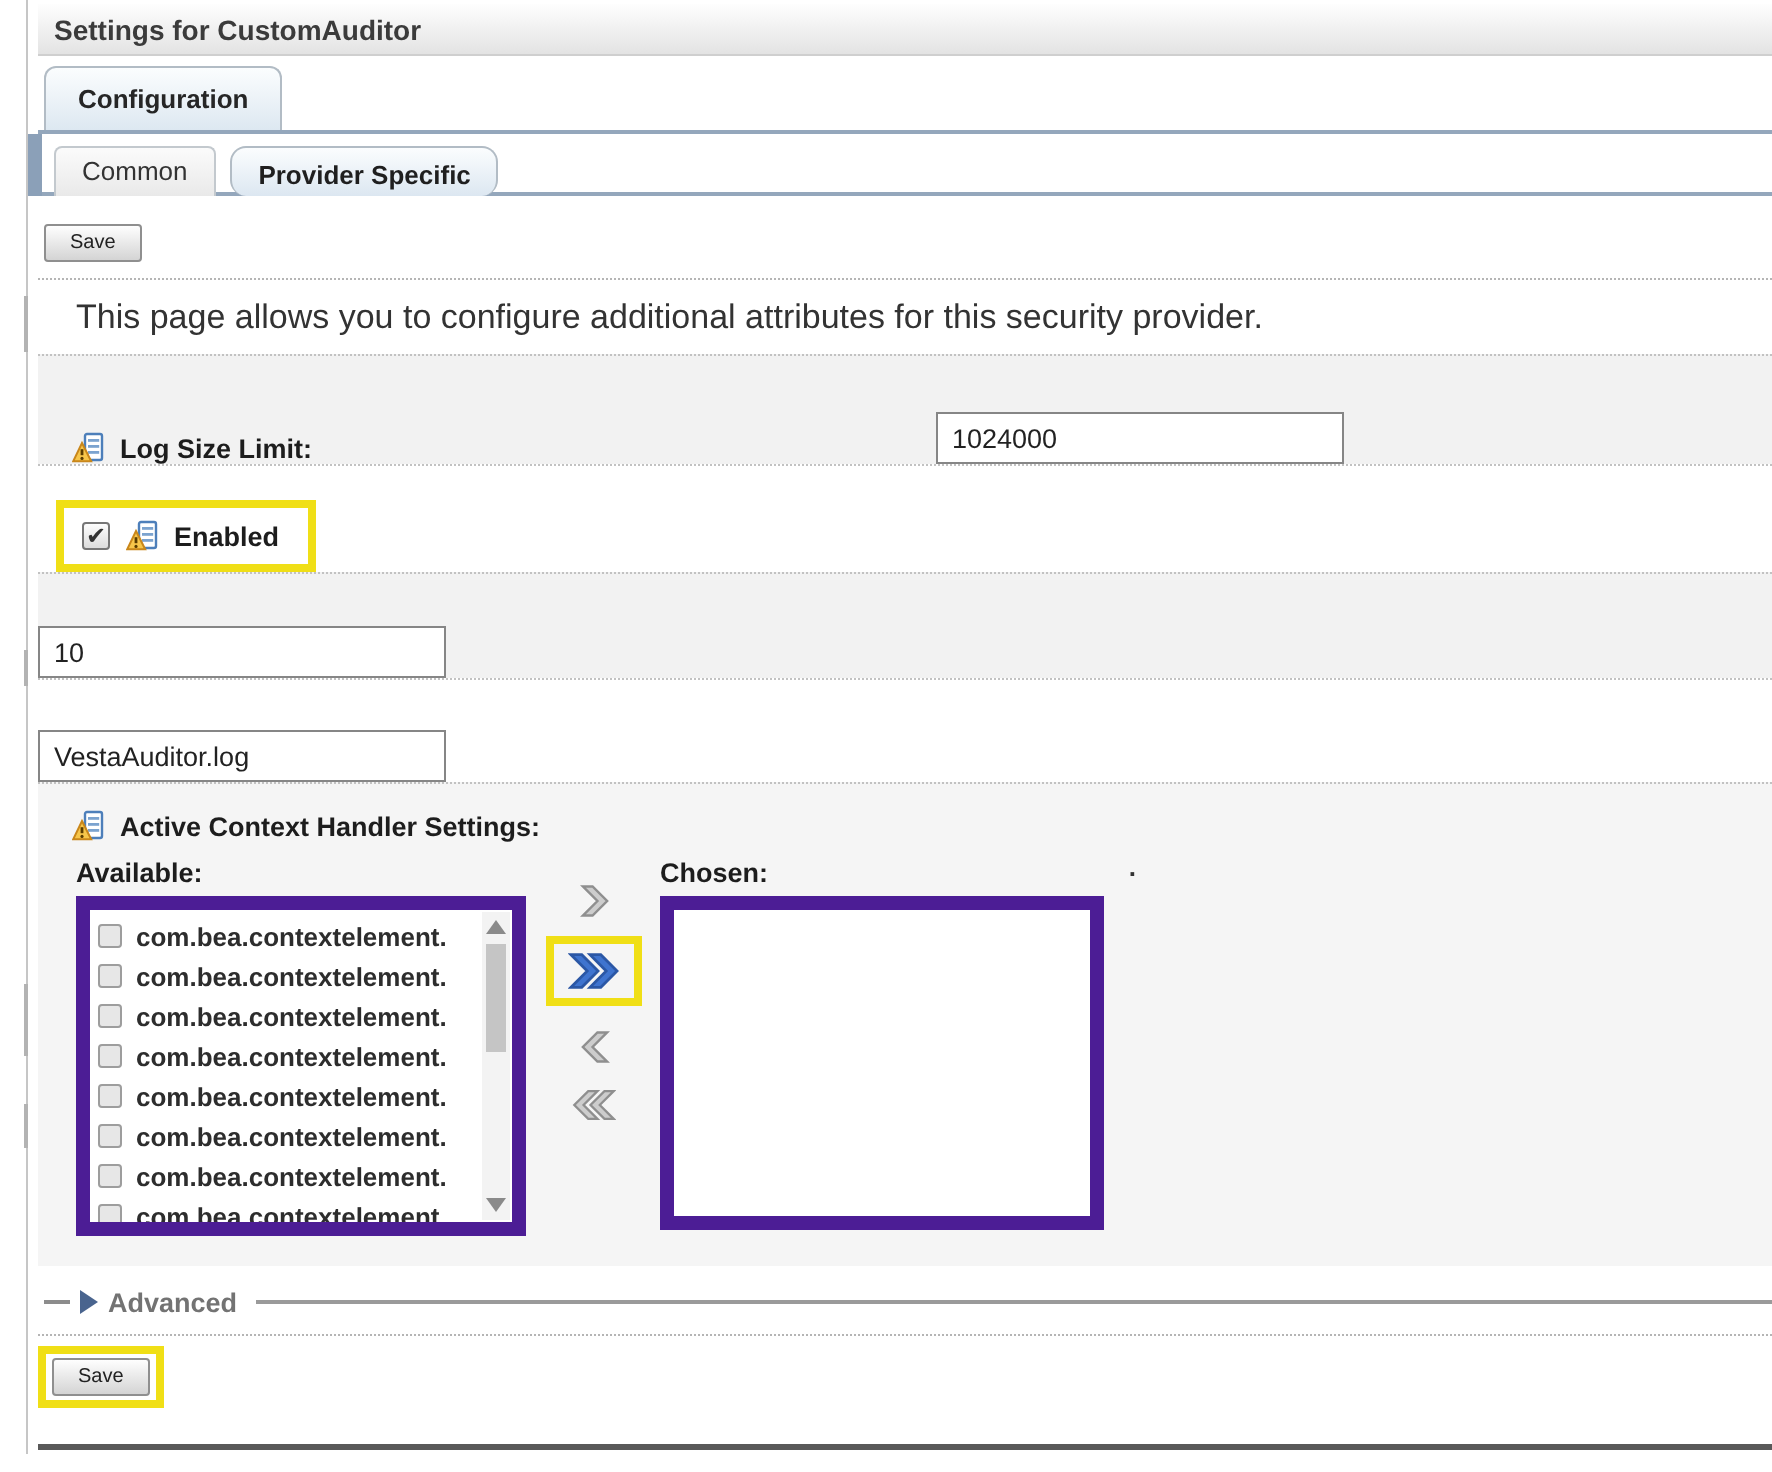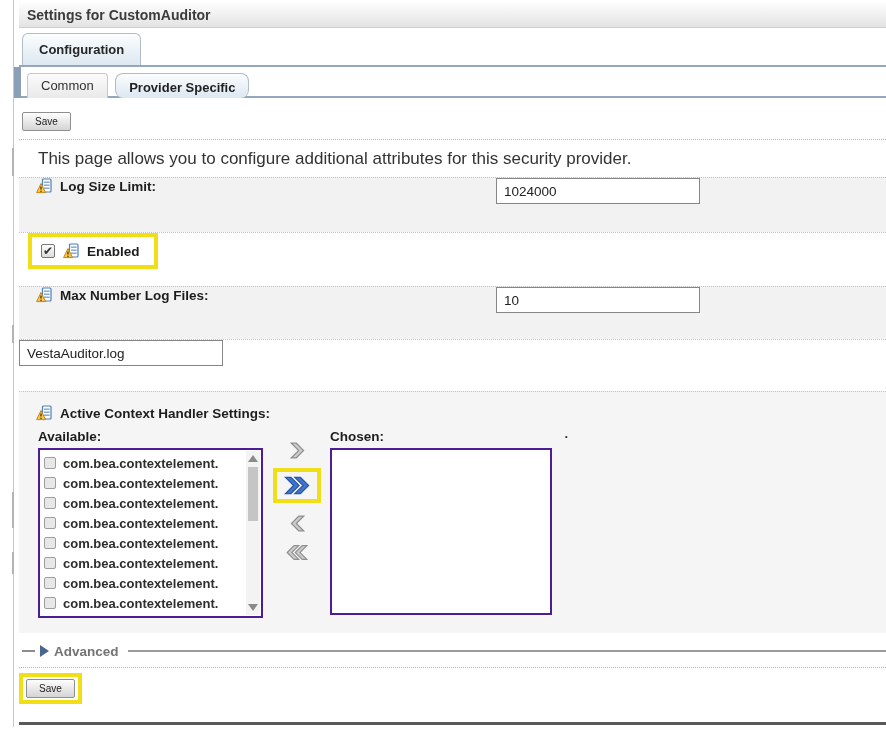--- a/index.html
+++ b/index.html
@@ -52,21 +52,21 @@
     display:inline-block; border:1px solid #8f8f8f; border-radius:2px;
     background:linear-gradient(#fefefe,#d4d4d4);
     padding:3px 12px; font-size:10px; color:#222; font-family:inherit; cursor:default;
   }
   .btn-top { margin-left:3px; }
 
   .sep-dotted { border:none; border-top:1px dotted #b5b5b5; margin:8px 0 0 0; }
 
   .desc { font-size:17px; color:#333; margin:9px 0 8px 19px; }
 
-  .form-row { border-top:1px dotted #c2c2c2; display:flex; align-items:flex-start;gap:28px; }
+  .form-row { border-top:1px dotted #c2c2c2; display:flex; align-items:flex-end; }
   .row-gray  { background:#f2f2f2; }
   .row-white { background:#fff; }
   .h55{height:55px;} .h54{height:54px;} .h53{height:53px;} .h52{height:52px;}
 
   .row-label {
     flex:0 0 449px; display:flex; align-items:center; gap:8px; padding-left:17px;
     font-size:13.5px; font-weight:bold; color:#1d1d1d;
   }
   .txt-input {
     width:204px; height:26px; border:1px solid #868686; background:#fff;
@@ -89,21 +89,21 @@
 
   
   .row-section { border-top:1px dotted #c2c2c2; background:#f5f5f5; padding-bottom:15px; }
   .section-title {
     display:flex; align-items:center; gap:8px; padding:13px 0 5px 17px;
     font-size:13.5px; font-weight:bold; color:#1d1d1d;
   }
   .chooser { display:flex; padding-left:19px; }
   .col-available { width:226px; }
   .col-label { font-size:13.5px; font-weight:bold; color:#1d1d1d; margin:3px 0 4px 0; }
-  .listbox { border:2px solid #4c1d95; background:#fff; position:relative; }
+  .listbox { border:7px solid #4c1d95; background:#fff; position:relative; }
   .list-available { width:225px; height:170px; padding:3px 16px 0 4px; overflow:hidden; }
   .avail-item { display:flex; align-items:center; gap:7px; height:20px; white-space:nowrap; overflow:hidden; }
   .avail-cb {
     flex:0 0 12px; width:12px; height:12px; border:1px solid #9d9d9d; border-radius:2px;
     background:#e7e7e7; cursor:default;
   }
   .avail-text { font-size:13px; font-weight:bold; color:#2d2d2d; }
 
   .scrollbar { position:absolute; top:1px; right:1px; bottom:1px; width:14px; background:#f3f3f3; }
   .sb-up, .sb-down { position:absolute; left:2px; width:0; height:0; border-left:5px solid transparent; border-right:5px solid transparent; }
@@ -198,26 +198,20 @@
         <span class="checkbox">✔</span>
         <svg class="attr-icon" viewBox="0 0 16 16">
             <use href="#attr-ic"></use>
           </svg>
         <span class="label-bold">Enabled</span>
       </div>
     </div>
 
     
     <div class="form-row row-gray h53">
-      <div class="row-label">
-        <svg class="attr-icon" viewBox="0 0 16 16">
-            <use href="#attr-ic"></use>
-          </svg>
-        <span>Max Number Log Files:</span>
-      </div>
       <div class="row-field">
         <input class="txt-input" type="text" value="10" style="">
       </div>
     </div>
 
     
     <div class="form-row row-white h52">
       <div class="row-field">
         <input class="txt-input" type="text" value="VestaAuditor.log" style="">
       </div>

